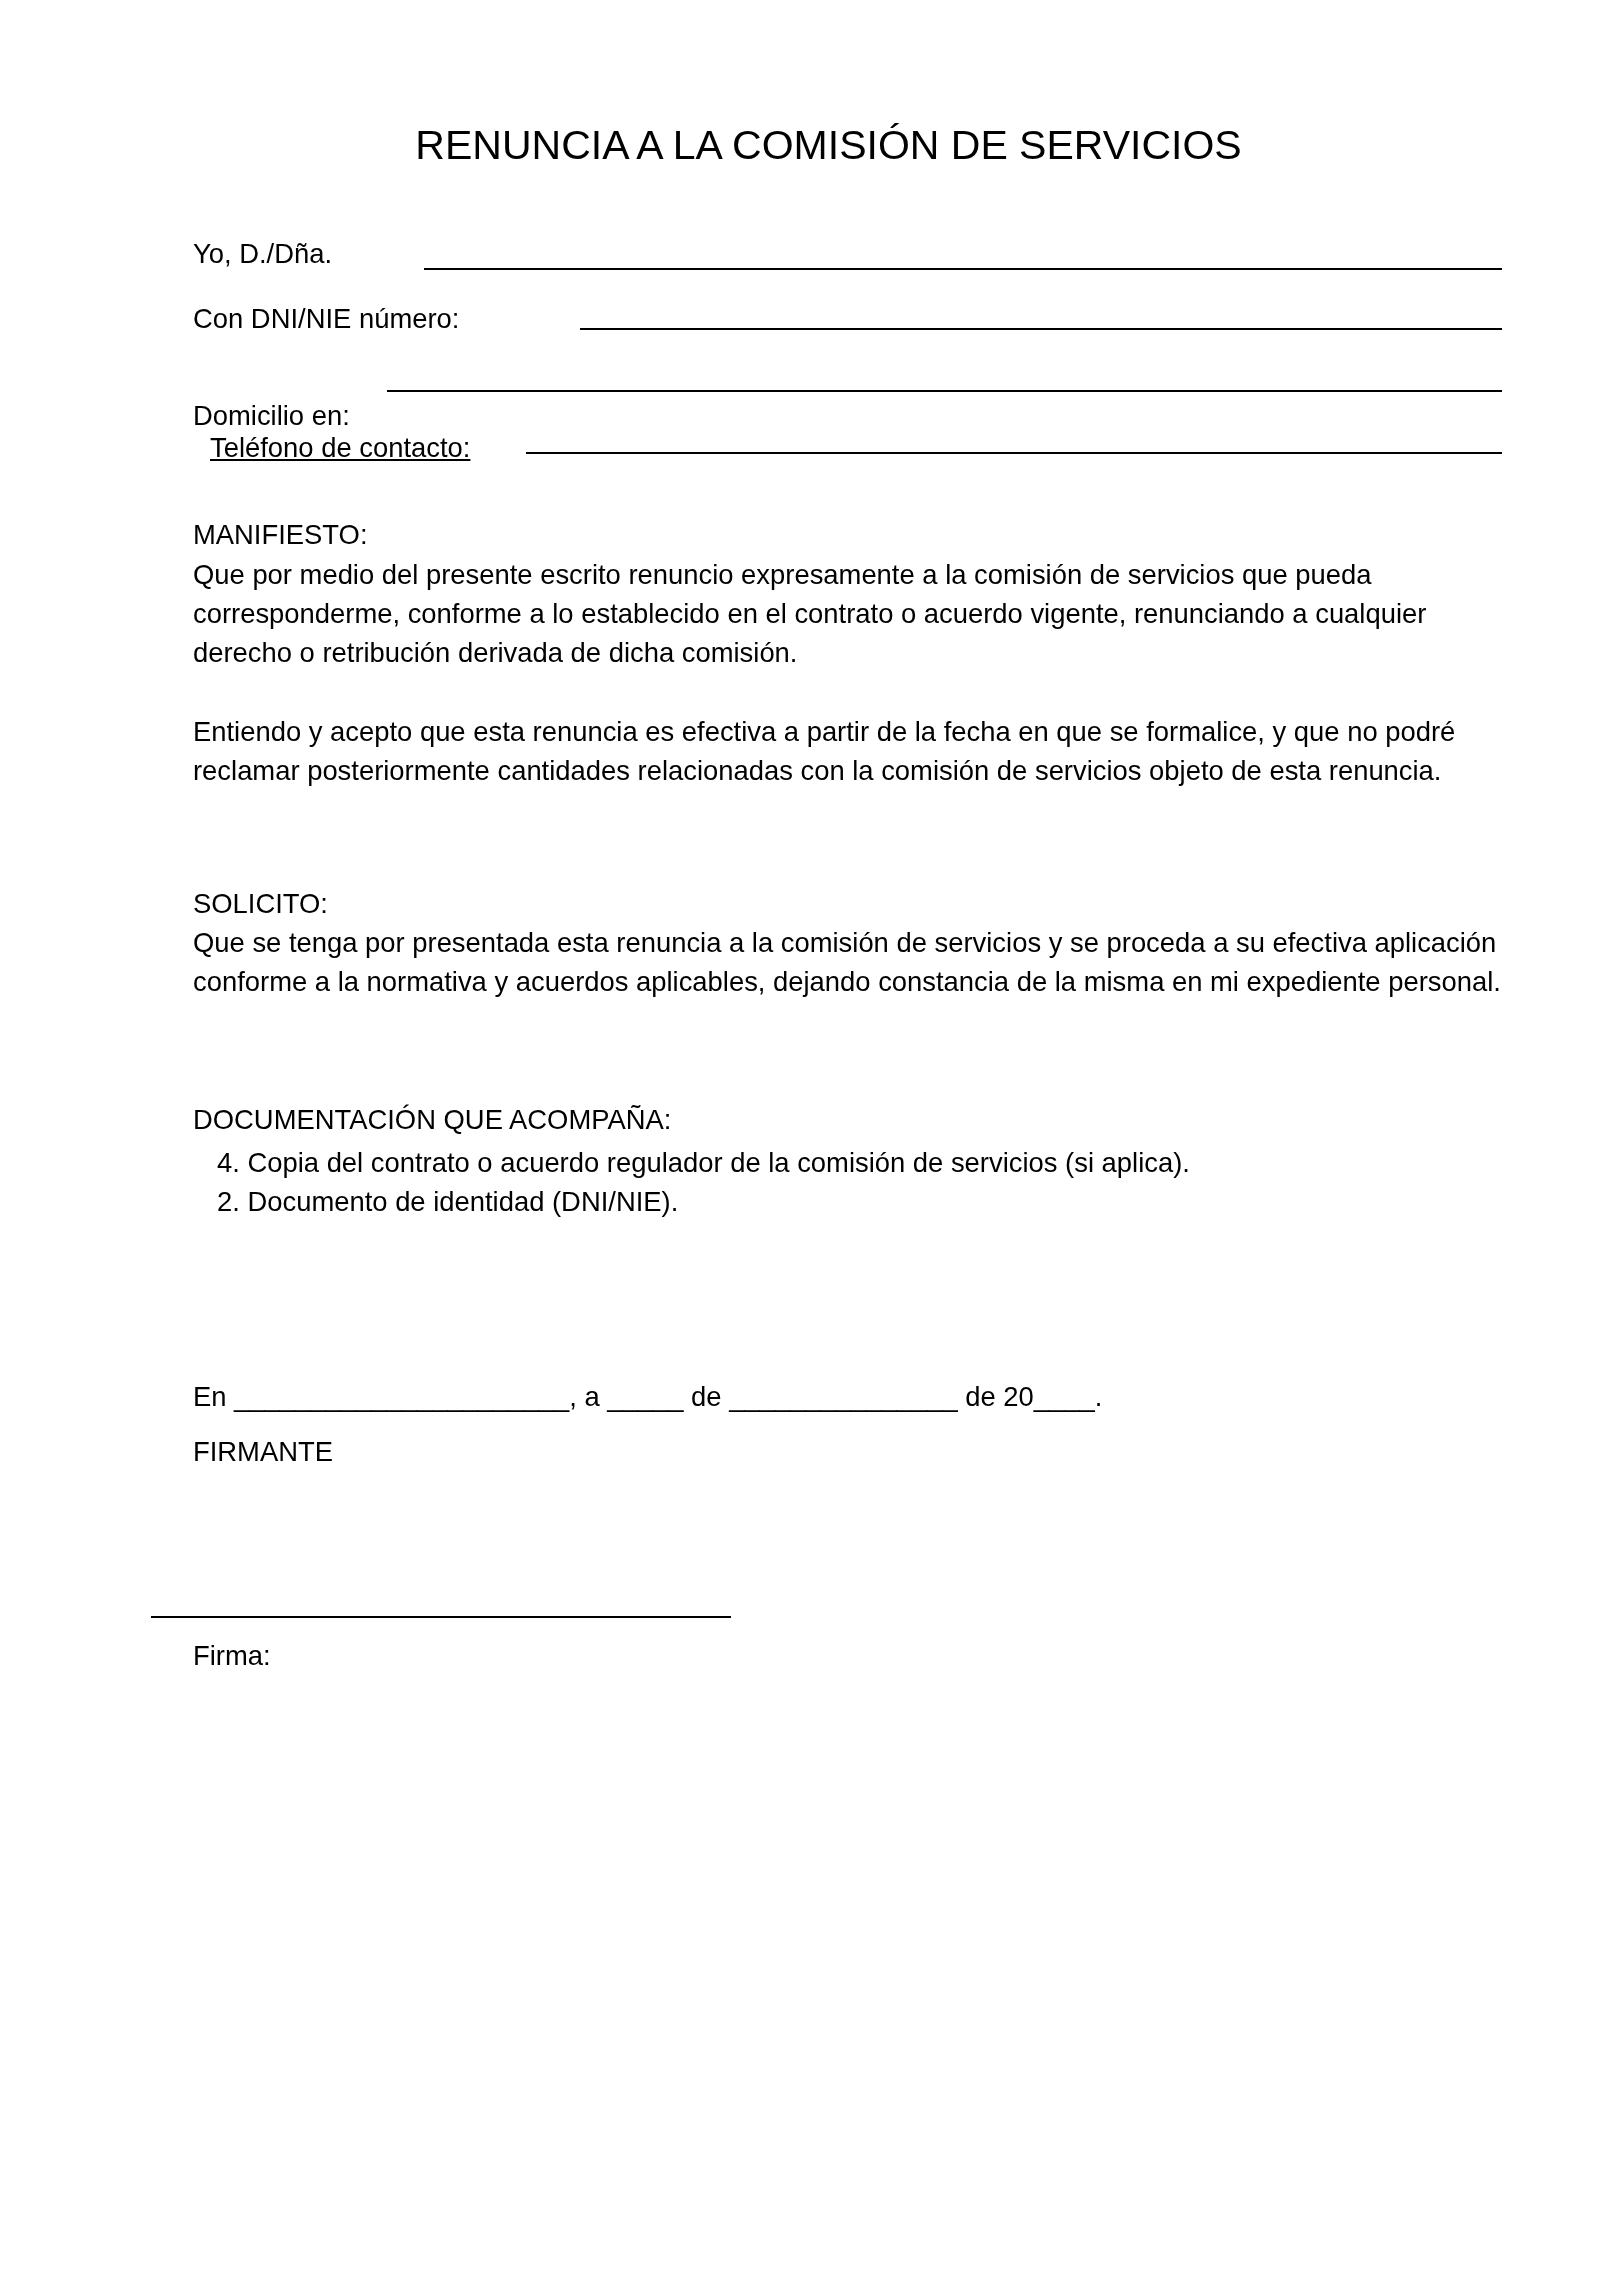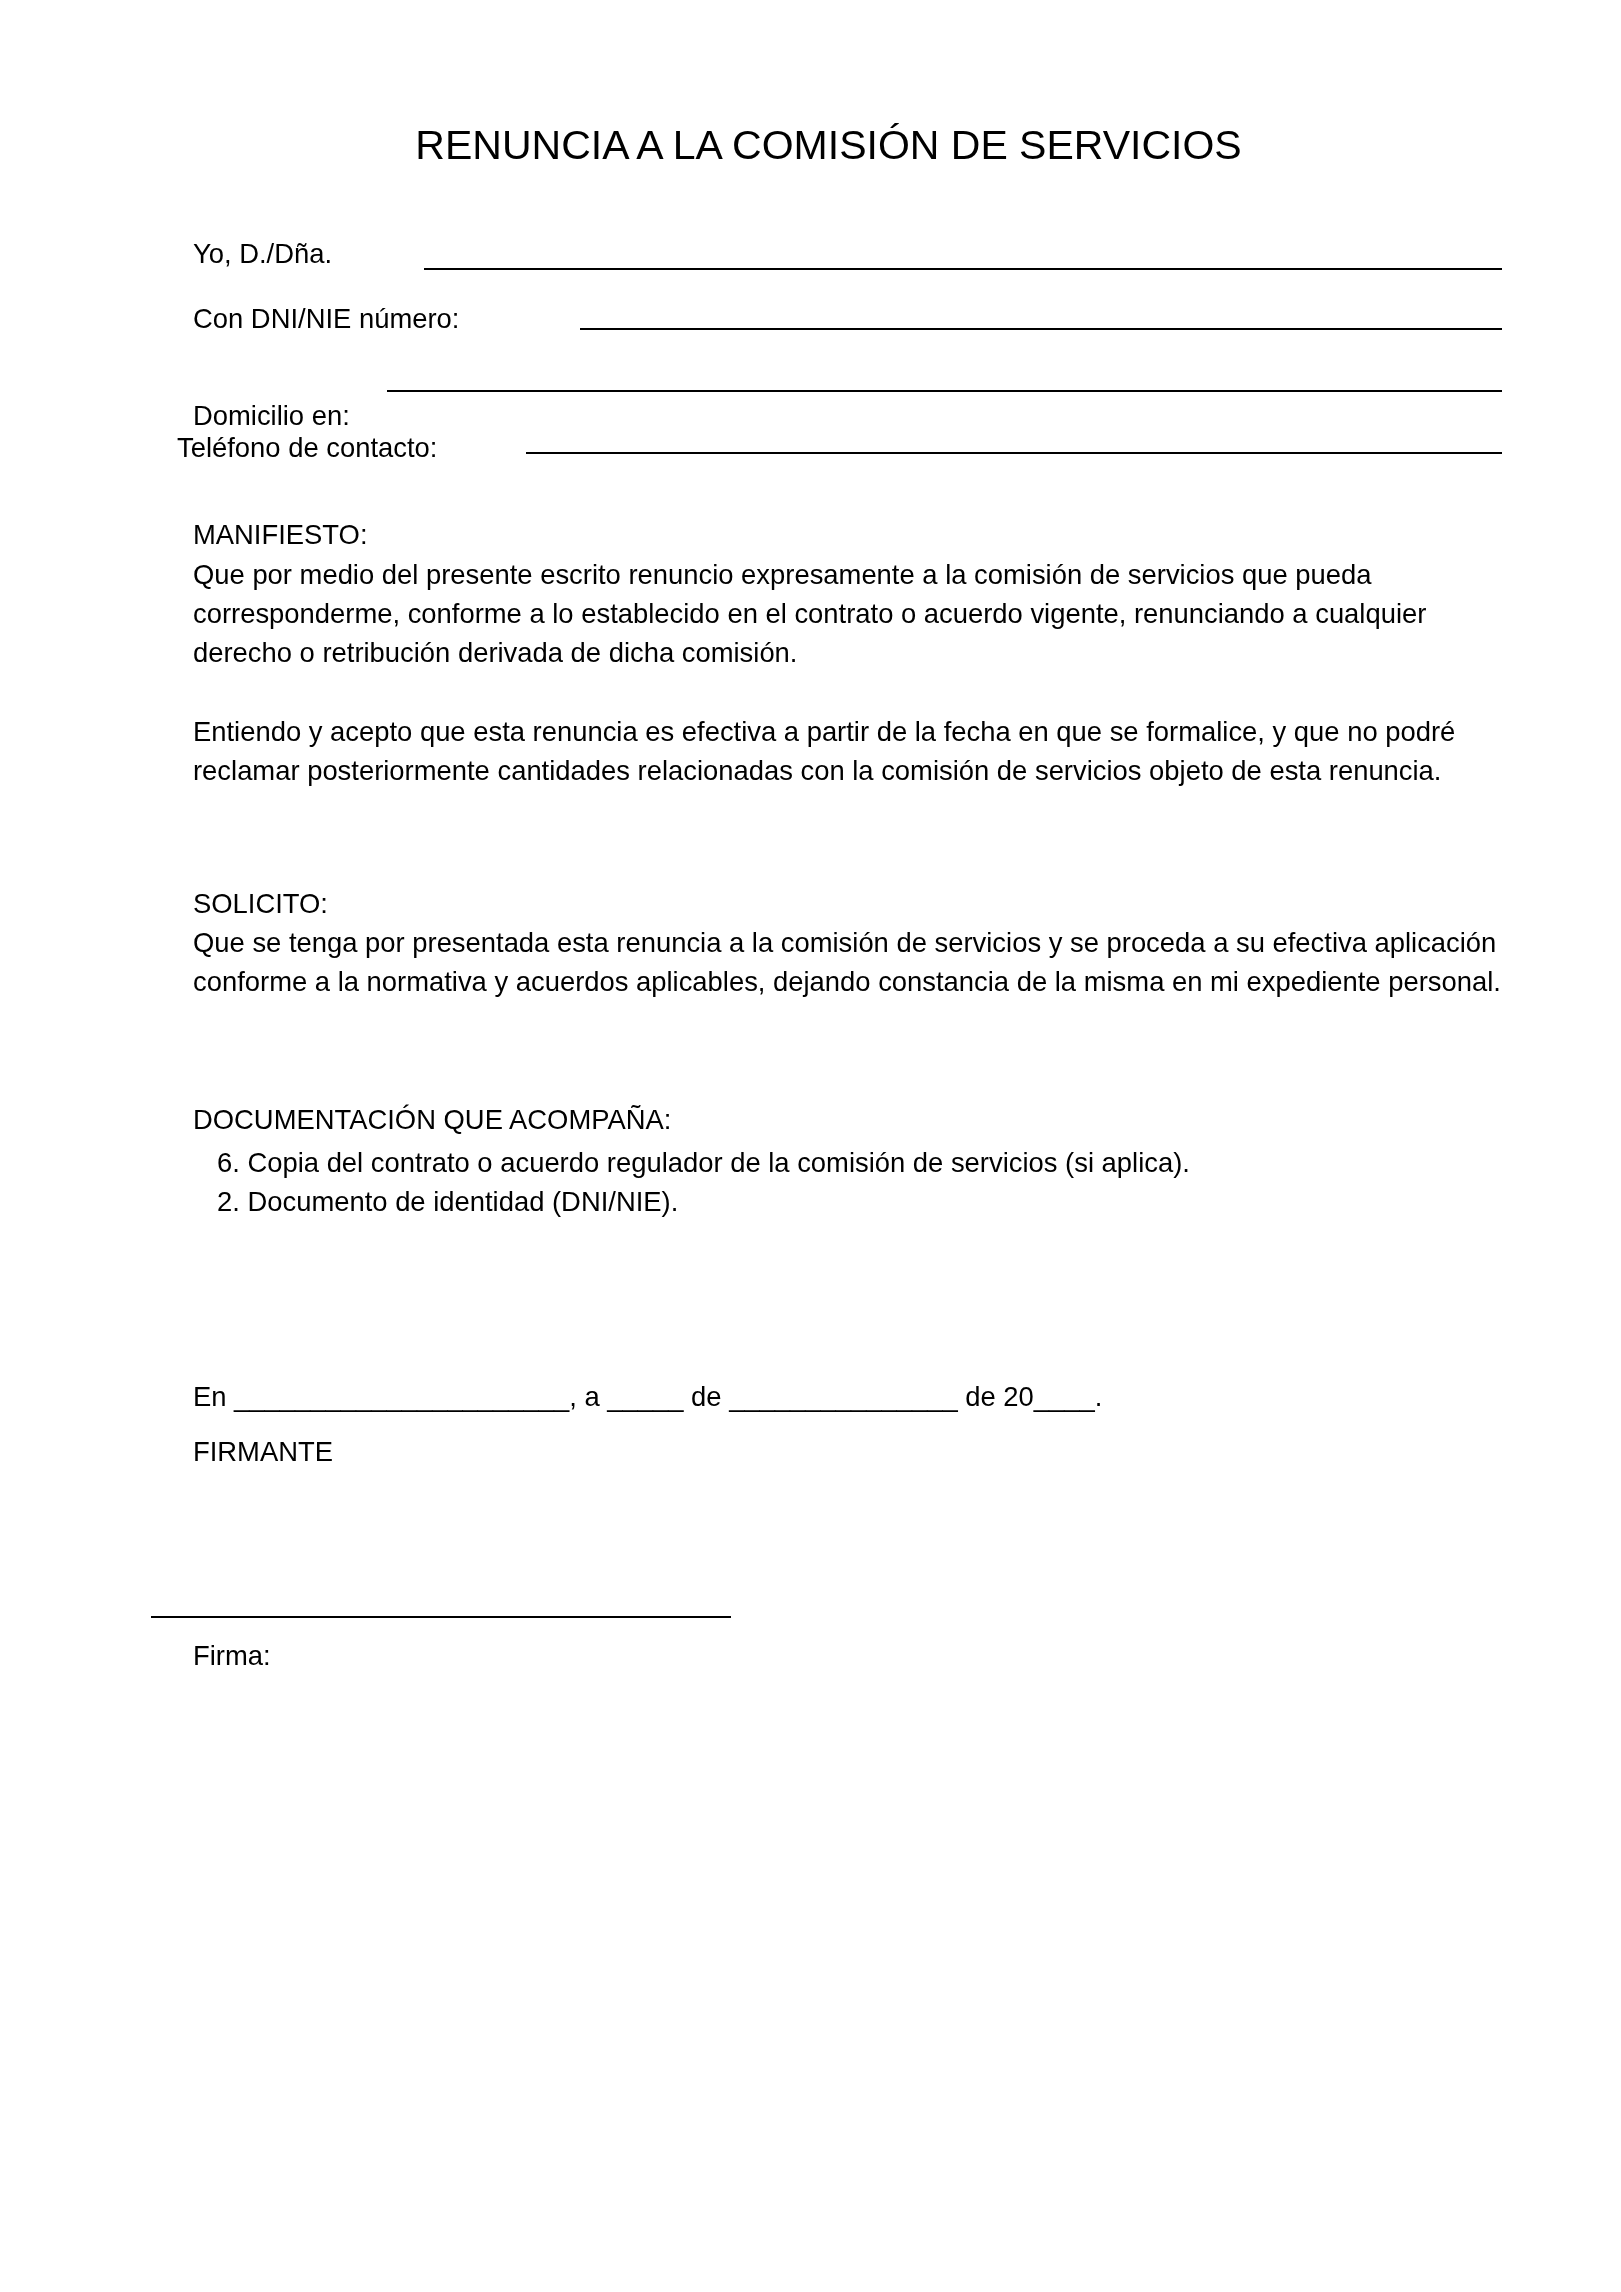--- a/index.html
+++ b/index.html
@@ -60,37 +60,37 @@
 
   <div class="abs label" style="left:157px; top:238px;">Yo, D./Dña.</div>
   <div class="abs fill-line" style="left:424px; top:268px; width:1042px;"></div>
 
   <div class="abs label" style="left:157px; top:303px;">Con DNI/NIE número:</div>
   <div class="abs fill-line" style="left:580px; top:328px; width:886px;"></div>
 
   <div class="abs label" style="left:157px; top:368px;margin-top:32px;">Domicilio en:</div>
   <div class="abs fill-line" style="left:387px; top:390px; width:1079px;"></div>
 
-  <div class="abs label" style="left:141px; top:432px;">Teléfono de contacto:</div>
+  <div class="abs label" style="left:174px; top:432px;text-decoration:underline;">Teléfono de contacto:</div>
   <div class="abs fill-line" style="left:526px; top:452px; width:940px;"></div>
 
   <div class="abs heading" style="left:157px; top:519px;">MANIFIESTO:</div>
   <div class="abs para" style="top:555px;">Que por medio del presente escrito renuncio expresamente a la comisión de servicios que pueda
 corresponderme, conforme a lo establecido en el contrato o acuerdo vigente, renunciando a cualquier
 derecho o retribución derivada de dicha comisión.</div>
   <div class="abs para" style="top:712px;">Entiendo y acepto que esta renuncia es efectiva a partir de la fecha en que se formalice, y que no podré
 reclamar posteriormente cantidades relacionadas con la comisión de servicios objeto de esta renuncia.</div>
 
   <div class="abs heading" style="left:157px; top:888px;">SOLICITO:</div>
   <div class="abs heading" style="left:157px; top:1104px;">DOCUMENTACIÓN QUE ACOMPAÑA:</div>
 
   <div class="abs para" style="top:923px;">Que se tenga por presentada esta renuncia a la comisión de servicios y se proceda a su efectiva aplicación
 conforme a la normativa y acuerdos aplicables, dejando constancia de la misma en mi expediente personal.</div>
   <div class="abs doc-list" style="top:1143px;">
-    <div>6. Copia del contrato o acuerdo regulador de la comisión de servicios (si aplica).</div>
+    <div>4. Copia del contrato o acuerdo regulador de la comisión de servicios (si aplica).</div>
     <div>2. Documento de identidad (DNI/NIE).</div>
   </div>
 
   <div class="abs date-line" style="left:157px; top:1361px;">En ______________________, a _____ de _______________ de 20____.</div>
 
   <div class="abs heading" style="left:157px; top:1436px;">FIRMANTE</div>
 
   <div class="abs signature-line" style="left:151px; top:1616px; width:544px;"></div>
   <div class="abs label" style="left:157px; top:1640px;">Firma:</div>
 

